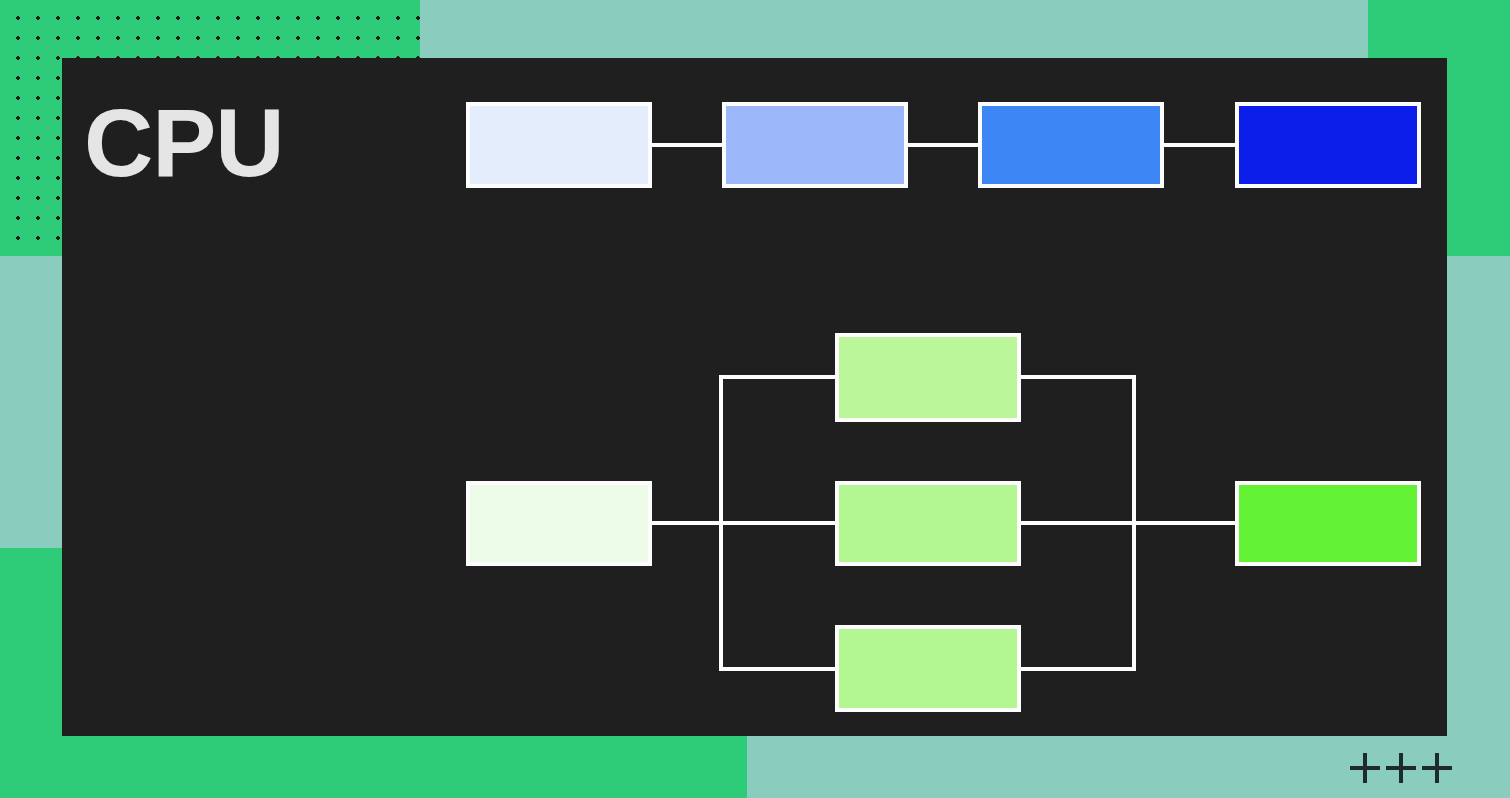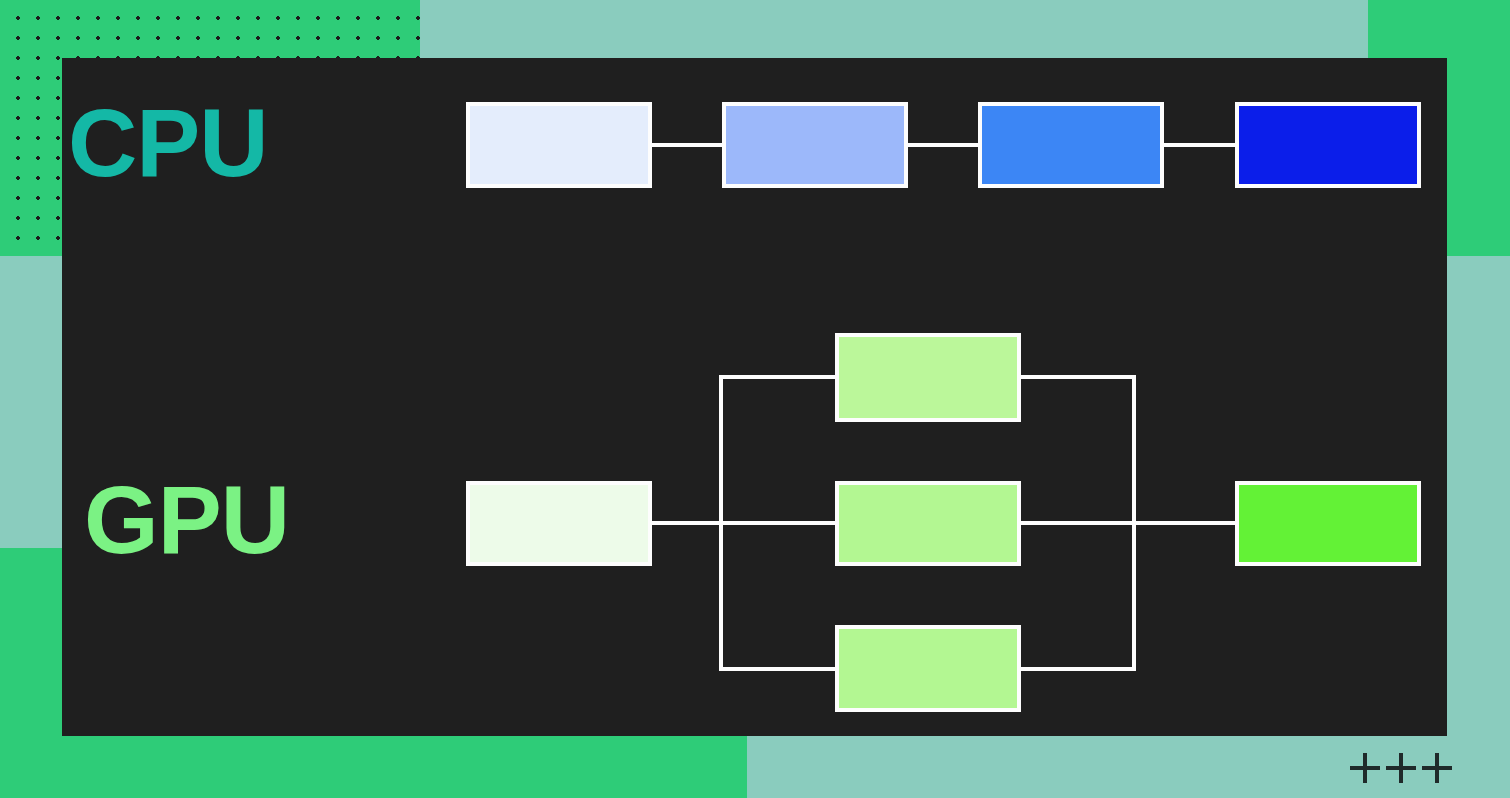--- a/index.html
+++ b/index.html
@@ -103,23 +103,22 @@
       <div class="bg-block" style="left: 1368px; top: 0px; width: 142px; height: 256px; background: rgb(46, 204, 120);"></div>
       <div class="bg-block" style="left: 0px; top: 256px; width: 420px; height: 292px; background: rgb(138, 204, 190);"></div>
       <div class="bg-block" style="left: 0px; top: 548px; width: 420px; height: 250px; background: rgb(46, 204, 120);"></div>
       <div class="bg-block" style="left: 1368px; top: 256px; width: 142px; height: 542px; background: rgb(138, 204, 190);"></div>
       <div class="bg-block" style="left: 0px; top: 736px; width: 747px; height: 62px; background: rgb(46, 204, 120);"></div>
       <div class="bg-block" style="left: 747px; top: 736px; width: 763px; height: 62px; background: rgb(138, 204, 190);"></div>
     </div>
 
   <div class="card" id="card" style="left: 62px; top: 58px; width: 1385px; height: 678px; background: rgb(31, 31, 31);">
 
-    <div class="row-label" id="label-cpu" style="left: 6px; top: 37px; color: #14b8a6;">CPU</div>
+    <div class="row-label" id="label-cpu" style="left: 22px; top: 37px; color: #e5e5e5;">CPU</div>
 
-    <div class="row-label" id="label-gpu" style="left: 22px; top: 414px; color: rgb(123, 242, 132);">GPU</div>
 
     <div id="pipeline-layer">
         <div class="conn conn-h" style="left: 590px; top: 85px; width: 70px;"></div>
         <div class="conn conn-h" style="left: 846px; top: 85px; width: 70px;"></div>
         <div class="conn conn-h" style="left: 1102px; top: 85px; width: 71px;"></div>
         <div class="node" style="left: 404px; top: 44px; width: 186px; height: 86px; background: rgb(228, 237, 252); border-color: rgb(253, 253, 253);"></div>
         <div class="node" style="left: 660px; top: 44px; width: 186px; height: 86px; background: rgb(156, 184, 250); border-color: rgb(253, 253, 253);"></div>
         <div class="node" style="left: 916px; top: 44px; width: 186px; height: 86px; background: rgb(60, 134, 245); border-color: rgb(253, 253, 253);"></div>
         <div class="node" style="left: 1173px; top: 44px; width: 186px; height: 86px; background: rgb(11, 30, 234); border-color: rgb(253, 253, 253);"></div>
         <div class="conn conn-h" style="left: 590px; top: 463px; width: 71px;"></div>

